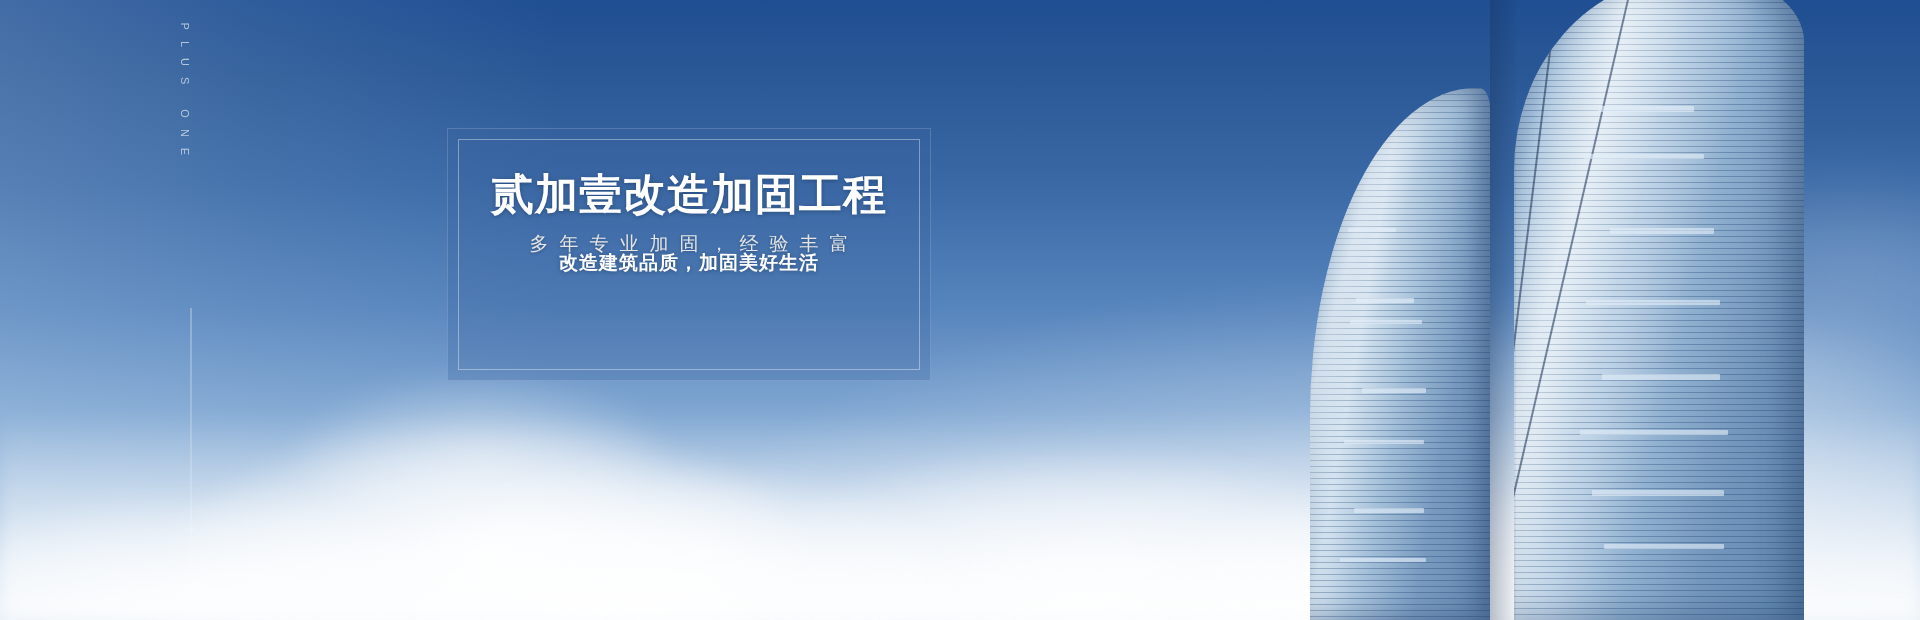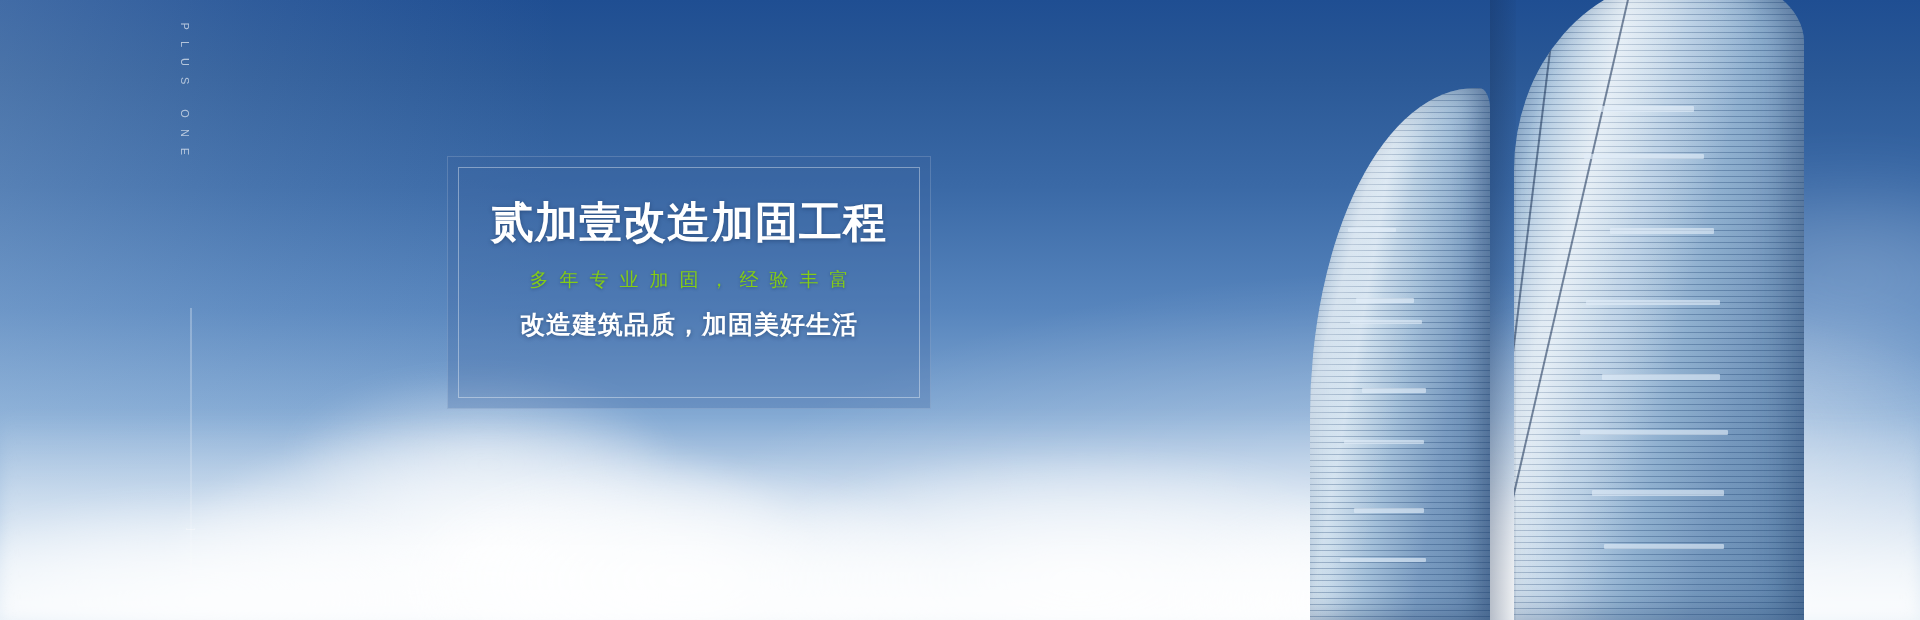--- a/index.html
+++ b/index.html
@@ -183,21 +183,21 @@
   }
   .brand-tick {
     position:absolute; left:50%; top:467px;
     transform:translateX(-50%) rotate(90deg);
     color:rgba(255,255,255,0.45);
     font-size:9px; letter-spacing:1px;
   }
 
   
   .panel {
-    position:absolute; left:447px; top:156px;
+    position:absolute; left:447px; top:128px;
     width:484px; height:253px;
     background:rgba(58,98,160,0.30);
     border:1px solid rgba(255,255,255,0.16);
   }
   .panel-inner-border {
     position:absolute; left:10px; top:10px; right:10px; bottom:10px;
     border:1px solid rgba(255,255,255,0.38);
     pointer-events:none;
   }
   .panel-content {
@@ -208,33 +208,32 @@
   }
   .headline {
     color:#ffffff;
     font-size:43px;
     font-weight:bold;
     letter-spacing:1px;
     line-height:1;
     text-shadow:0 1px 4px rgba(16,40,78,0.45);
   }
   .subline {
-    margin-top:26px;
-    color:#84cc16;
+    margin-top:18px;
+    color:#e5e5e5;
     font-size:19px;
     font-weight:400;
     letter-spacing:11px;
     text-indent:11px;
     line-height:1;
     text-shadow:0 1px 3px rgba(16,40,78,0.40);
   }
   .slogan {
-    margin-top:23px;
     color:#ffffff;
-    font-size:25px;
+    font-size:19px;
     font-weight:bold;
     letter-spacing:1px;
     line-height:1;
     text-shadow:0 1px 4px rgba(16,40,78,0.45);
   }
   .slogan-en {
     margin-top:12px;
     color:#eef4fa;
     font-size:11.5px;
     font-weight:400;

